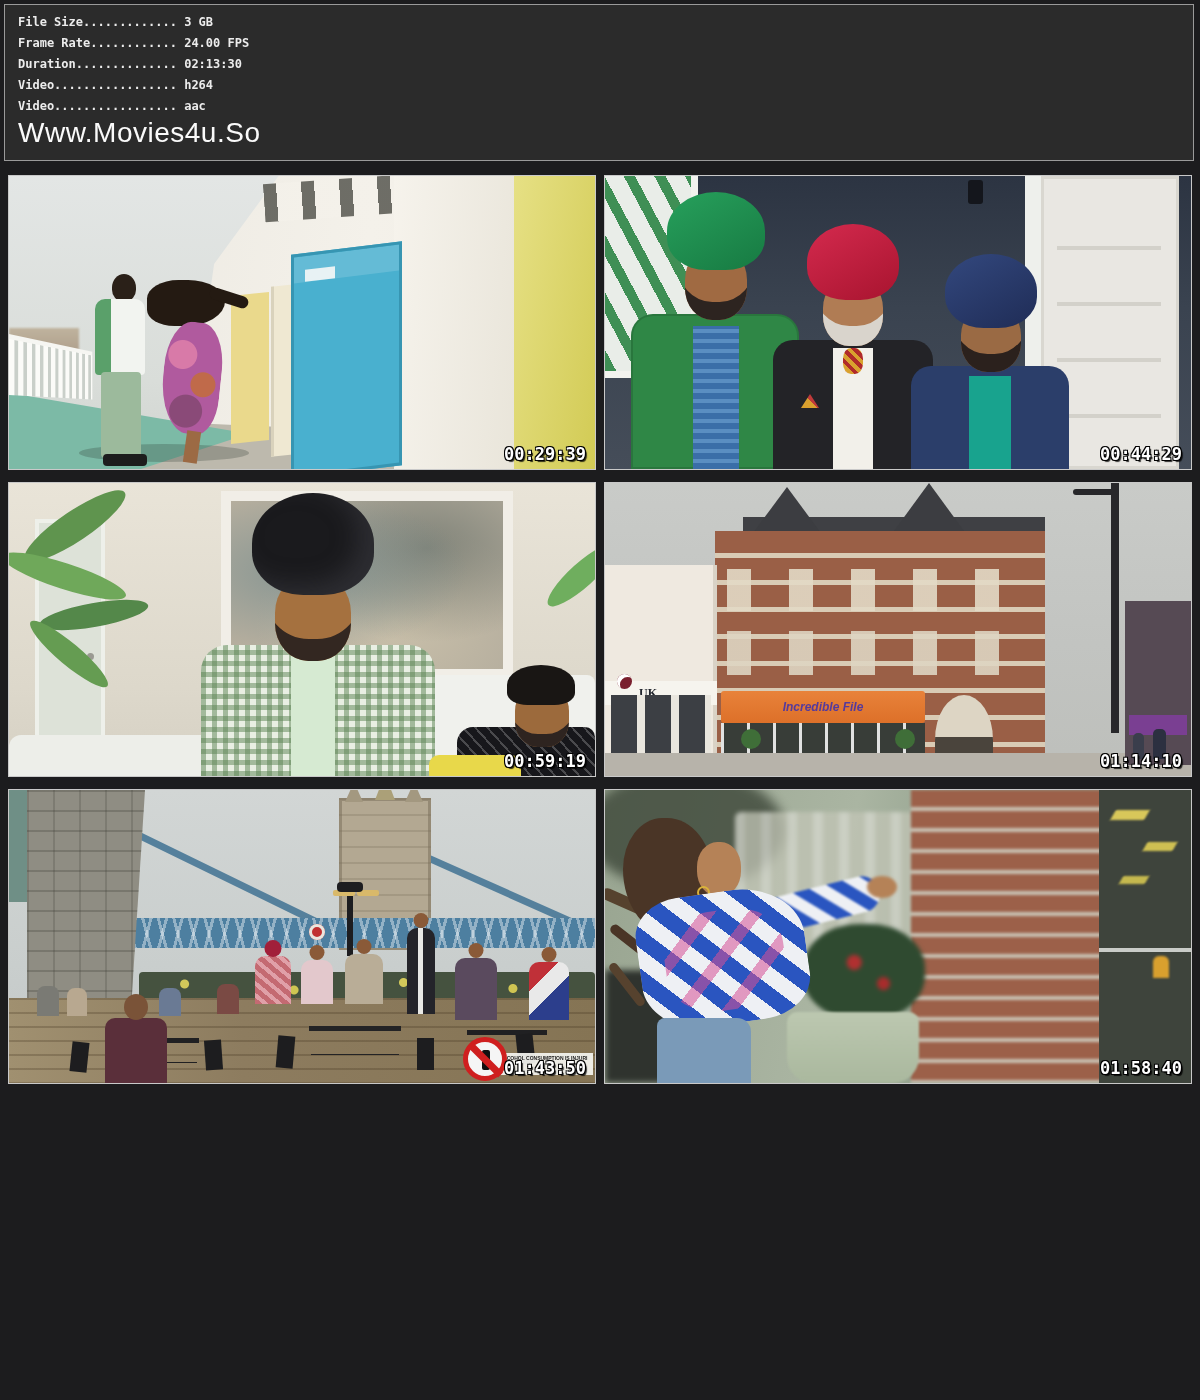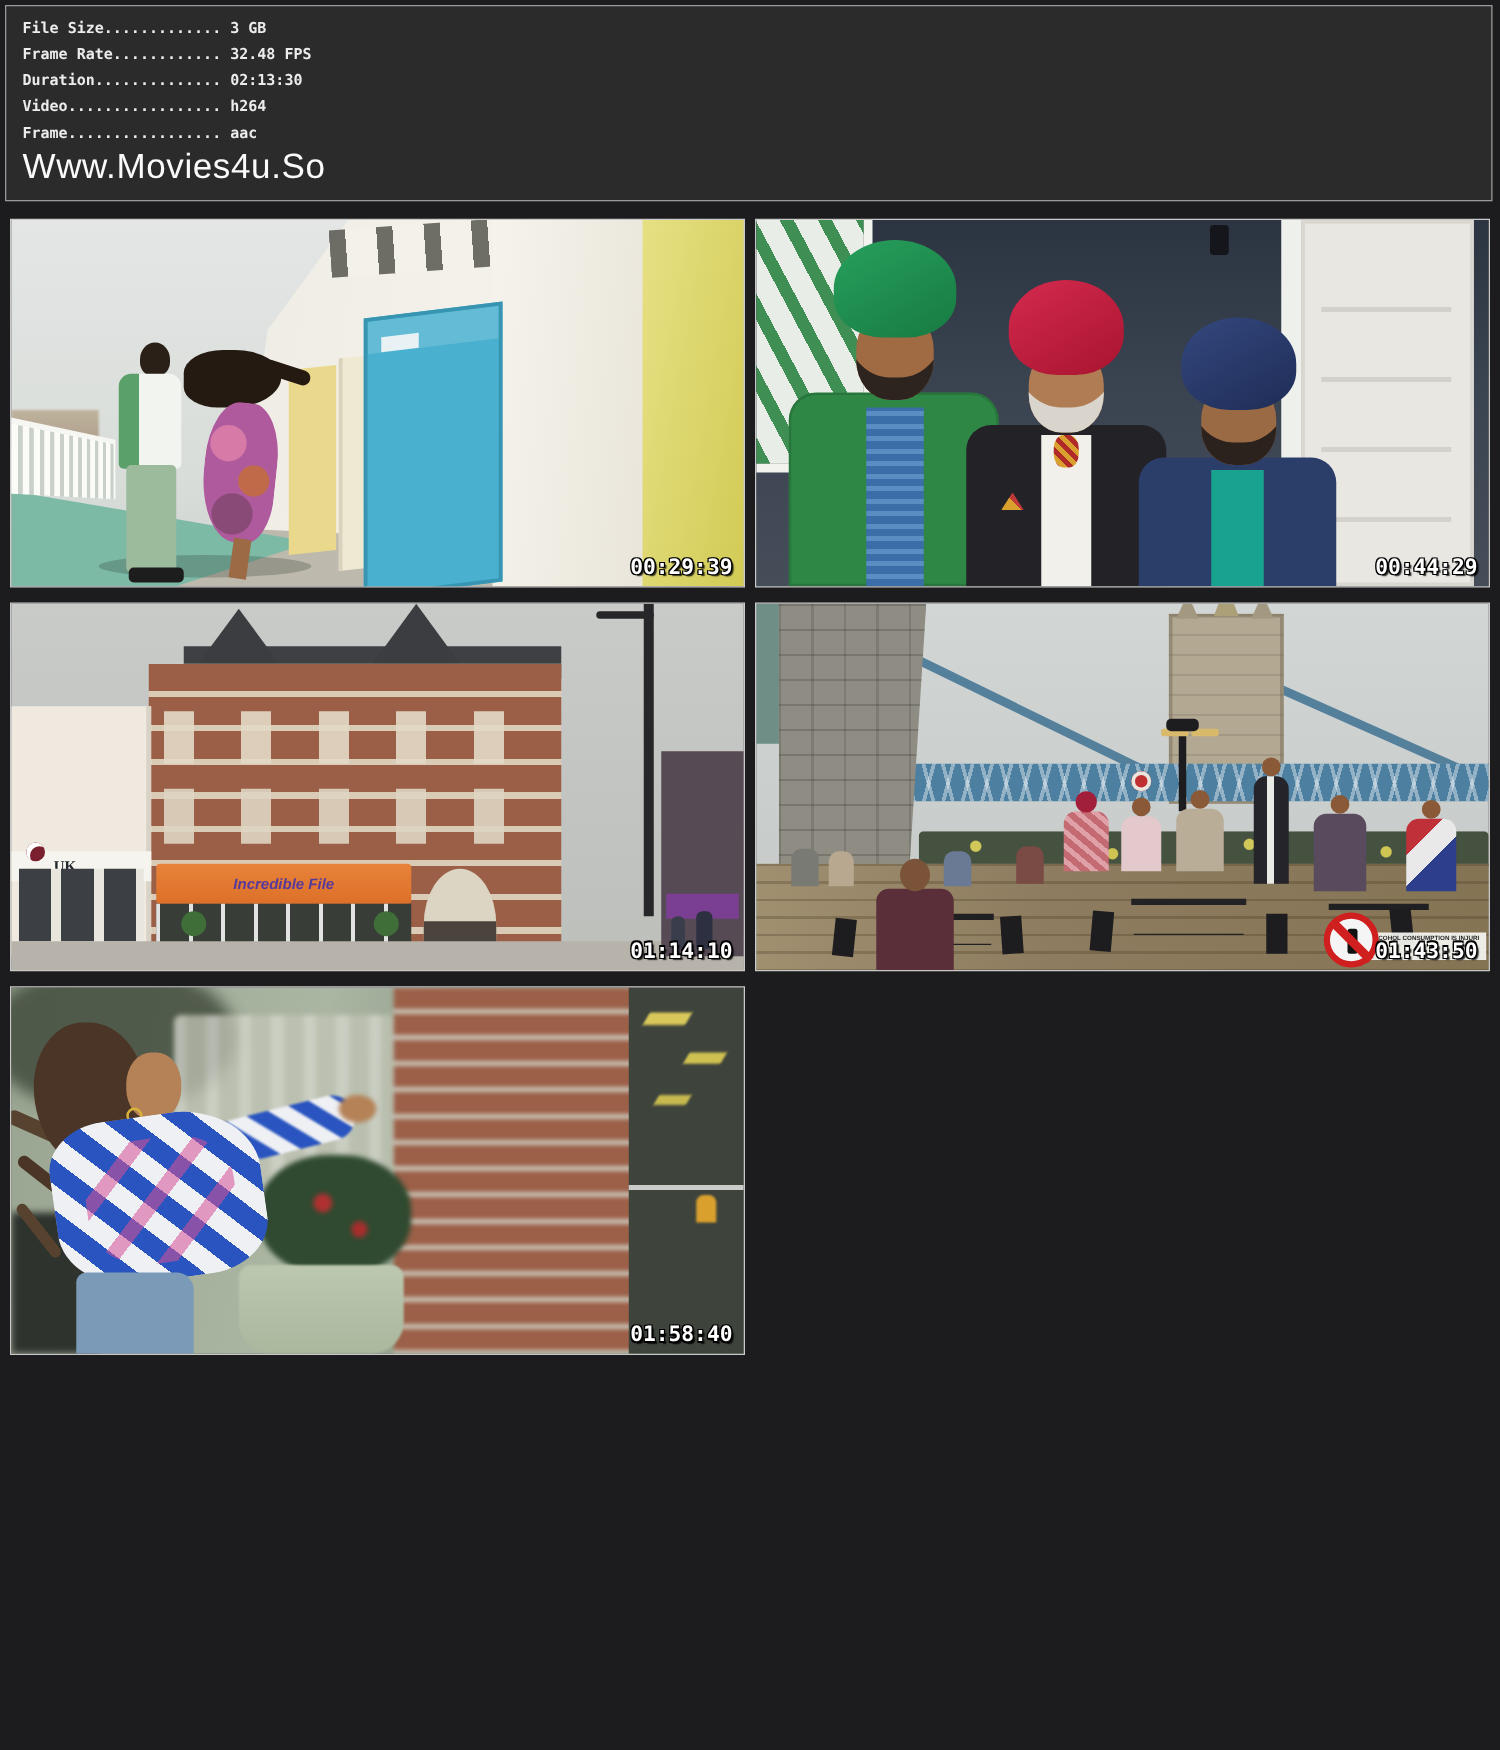--- a/index.html
+++ b/index.html
@@ -220,24 +220,24 @@
   .s8-plant{left:198px;top:134px;width:122px;height:96px;background:radial-gradient(circle at 42% 40%,#b03030 0 7px,transparent 8px),radial-gradient(circle at 66% 62%,#a82c2c 0 6px,transparent 7px),#2f4a30;border-radius:46%;filter:blur(2px);}
   .s8-pot{left:182px;top:222px;width:132px;height:71px;background:linear-gradient(#bcc8b0,#aab89e);border-radius:10px 10px 26px 26px;filter:blur(1px);}
 </style>
 </head>
 <body>
 
 <div class="page">
 
   <div class="info-box">
     <div class="info-line">File Size............. 3 GB</div>
-    <div class="info-line">Frame Rate............ 32.48 FPS</div>
+    <div class="info-line">Frame Rate............ 24.00 FPS</div>
     <div class="info-line">Duration.............. 02:13:30</div>
     <div class="info-line">Video................. h264</div>
-    <div class="info-line">Frame................. aac</div>
+    <div class="info-line">Video................. aac</div>
     <div class="watermark">Www.Movies4u.So</div>
   </div>
 
   <div class="grid">
 
 
     <div class="cell s2">
       <div class="sh s2-town"></div>
       <div class="sh s2-wall"></div>
       <div class="sh s2-balcony"></div>
@@ -279,20 +279,41 @@
       <div class="sh s3-m2-square"></div>
       <div class="sh s3-m2-face"></div>
       <div class="sh s3-m2-turban"></div>
       <div class="sh s3-m3-torso"></div>
       <div class="sh s3-m3-shirt"></div>
       <div class="sh s3-m3-face"></div>
       <div class="sh s3-m3-turban"></div>
       <span class="ts">00:44:29</span>
     </div>
 
+    <div class="cell s4">
+      <div class="sh s4-door"></div>
+      <div class="sh s4-knob"></div>
+      <div class="sh s4-leaf1"></div>
+      <div class="sh s4-leaf2"></div>
+      <div class="sh s4-leaf3"></div>
+      <div class="sh s4-leaf4"></div>
+      <div class="sh s4-leaf5"></div>
+      <div class="sh s4-painting"></div>
+      <div class="sh s4-sofa"></div>
+      <div class="sh s4-sofa2"></div>
+      <div class="sh s4-m1-torso"></div>
+      <div class="sh s4-m1-shirt"></div>
+      <div class="sh s4-m1-face"></div>
+      <div class="sh s4-m1-turban"></div>
+      <div class="sh s4-m2-hoodie"></div>
+      <div class="sh s4-m2-yellow"></div>
+      <div class="sh s4-m2-face"></div>
+      <div class="sh s4-m2-hair"></div>
+      <span class="ts">00:59:19</span>
+    </div>
 
     <div class="cell s5">
       <div class="sh s5-roof"></div>
       <div class="sh s5-gable1"></div>
       <div class="sh s5-gable2"></div>
       <div class="sh s5-brick"></div>
       <div class="sh s5-winA"></div>
       <div class="sh s5-winB"></div>
       <div class="sh s5-left"></div>
       <div class="sh s5-sign-l">UK</div>

